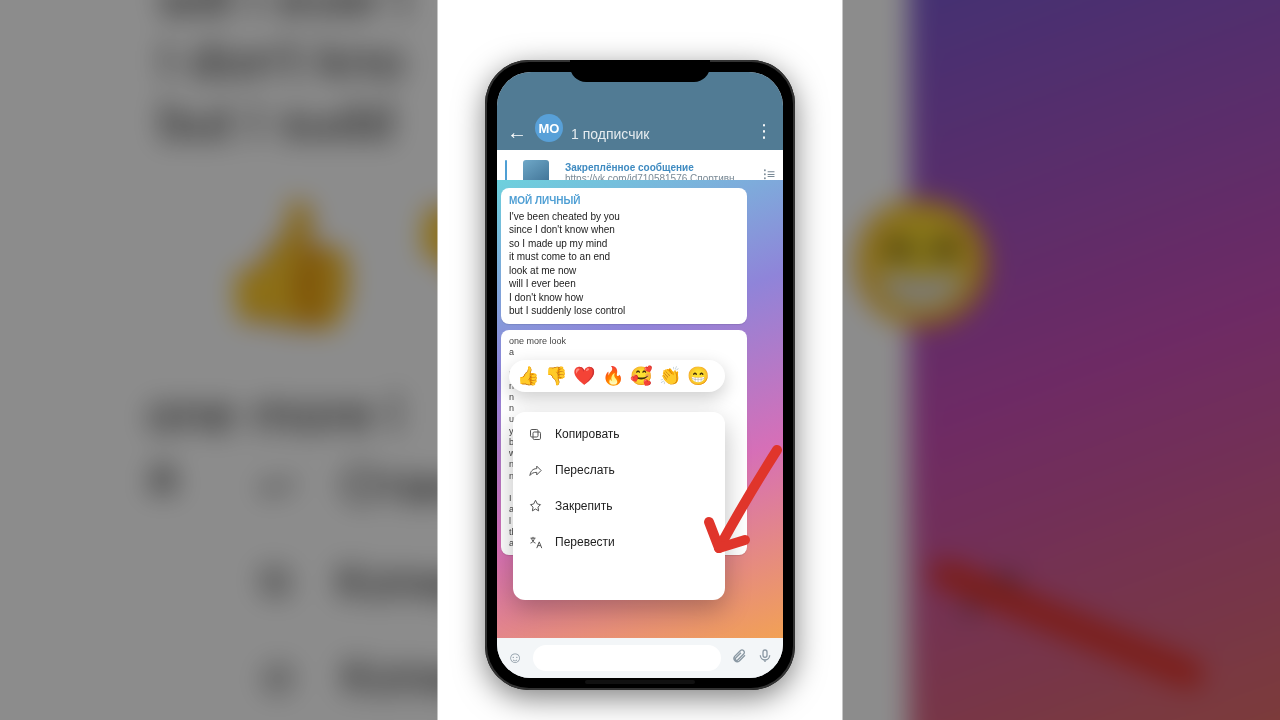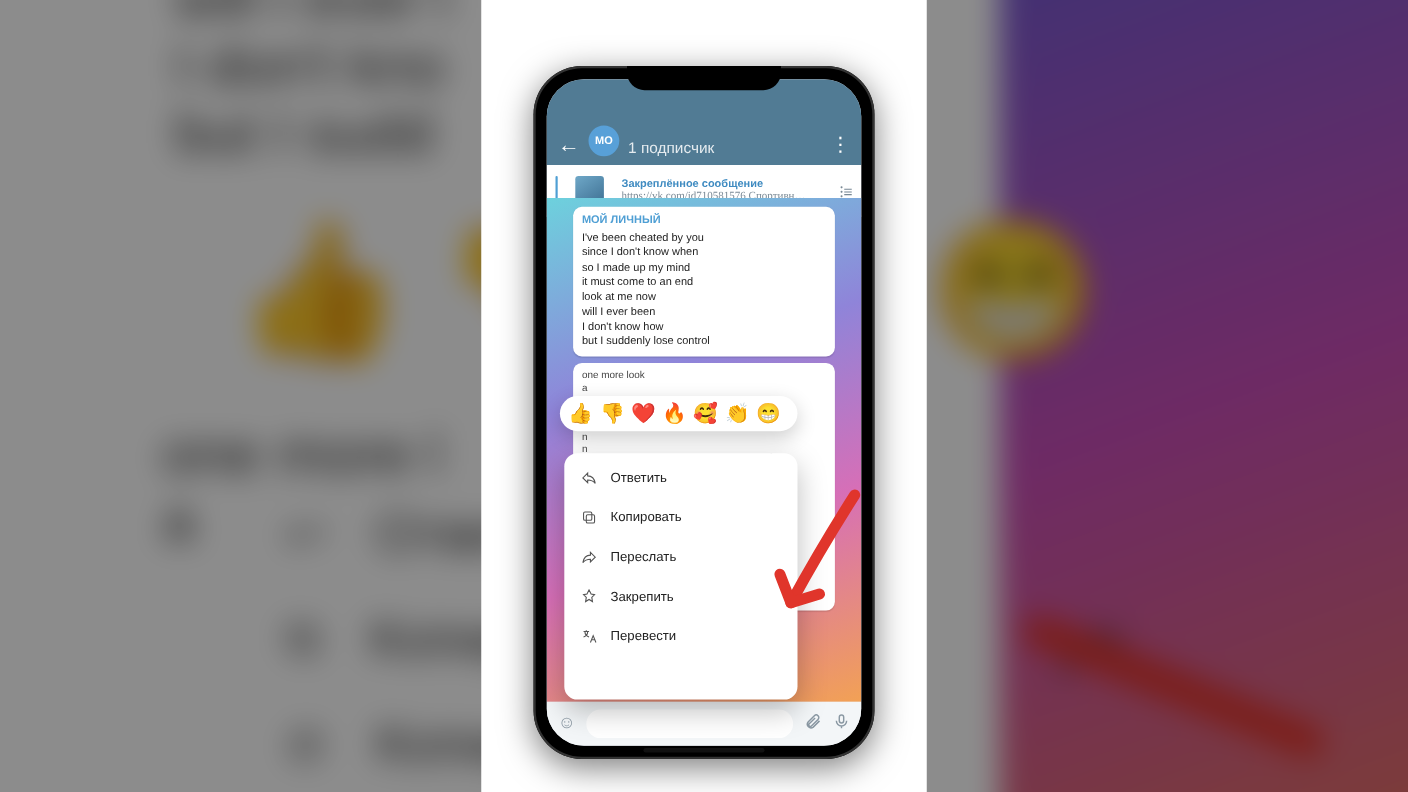--- a/index.html
+++ b/index.html
@@ -25,37 +25,37 @@
   .column{position:absolute;left:50%;top:0;transform:translateX(-50%);width:405px;height:720px;background:#fff;}
 
   
   .phone{position:absolute;left:50%;top:60px;transform:translateX(-50%);width:310px;height:630px;border-radius:44px;background:#000;box-shadow:0 0 0 2px #333 inset,0 8px 30px rgba(0,0,0,.5);}
   .screen{position:absolute;left:12px;right:12px;top:12px;bottom:12px;border-radius:34px;overflow:hidden;background:#dfe7ee;}
   .notch{position:absolute;left:50%;top:0;transform:translateX(-50%);width:140px;height:22px;background:#000;border-radius:0 0 16px 16px;z-index:50;}
 
   
   .tg-header{height:70px;background:#517b94;color:#fff;display:flex;align-items:flex-end;padding:0 10px 8px 10px;gap:8px;}
   .back{color:#fff;font-size:20px;line-height:1;}
-  .avatar{width:28px;height:28px;border-radius:50%;background:#58a0d8;color:#fff;font-size:10px;font-weight:600;display:flex;align-items:center;justify-content:center;}
+  .avatar{width:28px;height:28px;border-radius:50%;background:#58a0d8;color:#fff;font-size:13px;font-weight:600;display:flex;align-items:center;justify-content:center;}
   .hdr-txt{flex:1;display:flex;flex-direction:column;line-height:1.1;}
   .hdr-title{font-size:12px;font-weight:600;visibility:hidden;} 
   .hdr-sub{font-size:14px;opacity:.85;}
   .more{color:#fff;font-size:18px;}
 
   
   .pinned{display:flex;align-items:center;gap:16px;height:38px;padding:4px 8px;background:#fff;border-bottom:1px solid #d7dfe6;font-size:10px;}
   .pinned .bar{width:2px;height:26px;background:#4f9fd4;border-radius:2px;}
   .pinned .thumb{width:26px;height:26px;background:linear-gradient(145deg,#6fa8c8,#3d6f92);border-radius:3px;}
   .pinned .txts{flex:1;overflow:hidden;}
   .pinned .t1{color:#3f8bc1;font-weight:600;white-space:nowrap;overflow:hidden;text-overflow:ellipsis;}
-  .pinned .t2{color:#7a8a96;white-space:nowrap;overflow:hidden;text-overflow:ellipsis;font-family:Liberation Serif, serif;}
+  .pinned .t2{color:#7a8a96;white-space:nowrap;overflow:hidden;text-overflow:ellipsis;}
   .pinned .pinico{color:#7a8a96;font-size:14px;}
 
   
-  .chat{position:absolute;left:0;right:0;top:108px;bottom:40px;background:linear-gradient(160deg,#6dd1dd 0%, #8f84d9 35%, #d66fb7 65%, #f2a155 100%);padding:8px 24px 8px 24px;}
+  .chat{position:absolute;left:0;right:0;top:108px;bottom:40px;background:linear-gradient(160deg,#6dd1dd 0%, #8f84d9 35%, #d66fb7 65%, #f2a155 100%);padding:8px 24px 8px 4px;}
   .bubble{background:#fff;border-radius:8px;padding:6px 8px;font-size:10px;line-height:1.35;color:#222;max-width:230px;box-shadow:0 1px 1px rgba(0,0,0,.1);}
   .bubble .sender{color:#4f9fd4;font-weight:600;font-size:10px;margin-bottom:2px;}
   .bubble .line{white-space:pre-wrap;}
   .bubble.secondary{margin-top:6px;font-size:9px;line-height:1.25;color:#444;}
   .frag-yo{position:absolute;left:198px;top:230px;font-size:9px;color:#444;background:#fff;padding:1px 2px;}
 
   
   .inputbar{position:absolute;left:0;right:0;bottom:0;height:40px;background:#f3f6f8;display:flex;align-items:center;padding:0 10px;gap:10px;color:#8a98a3;}
   .inputbar .field{flex:1;height:26px;border-radius:14px;background:#fff;}
   .home-ind{position:absolute;left:50%;bottom:6px;transform:translateX(-50%);width:110px;height:4px;border-radius:3px;background:#111;z-index:60;}
@@ -197,28 +197,20 @@
         <div class="reactions" id="reactions" data-name="reaction-bar" data-interactable="false">
             <span data-name="reaction-emoji" data-interactable="true">👍</span>
             <span data-name="reaction-emoji" data-interactable="true">👎</span>
             <span data-name="reaction-emoji" data-interactable="true">❤️</span>
             <span data-name="reaction-emoji" data-interactable="true">🔥</span>
             <span data-name="reaction-emoji" data-interactable="true">🥰</span>
             <span data-name="reaction-emoji" data-interactable="true">👏</span>
             <span data-name="reaction-emoji" data-interactable="true">😁</span>
           </div>
         <div class="menu" id="ctx-menu" data-name="context-menu" data-interactable="false">
-            <div class="menu-item" data-name="menu-item-reply" data-interactable="true">
-              <span class="mi" data-name="reply-icon" data-interactable="false">
-                <svg viewBox="0 0 24 24">
-                  <path d="M10 9V5l-7 7 7 7v-4c5 0 8 1 11 5-1-6-4-11-11-11z"></path>
-                </svg>
-              </span>
-              <span data-name="menu-item-label" data-interactable="false">Ответить</span>
-            </div>
             <div class="menu-item" data-name="menu-item-copy" data-interactable="true">
               <span class="mi" data-name="copy-icon" data-interactable="false">
                 <svg viewBox="0 0 24 24">
                   <rect x="8" y="8" width="12" height="12" rx="2"></rect>
                   <rect x="4" y="4" width="12" height="12" rx="2"></rect>
                 </svg>
               </span>
               <span data-name="menu-item-label" data-interactable="false">Копировать</span>
             </div>
             <div class="menu-item" data-name="menu-item-forward" data-interactable="true">

